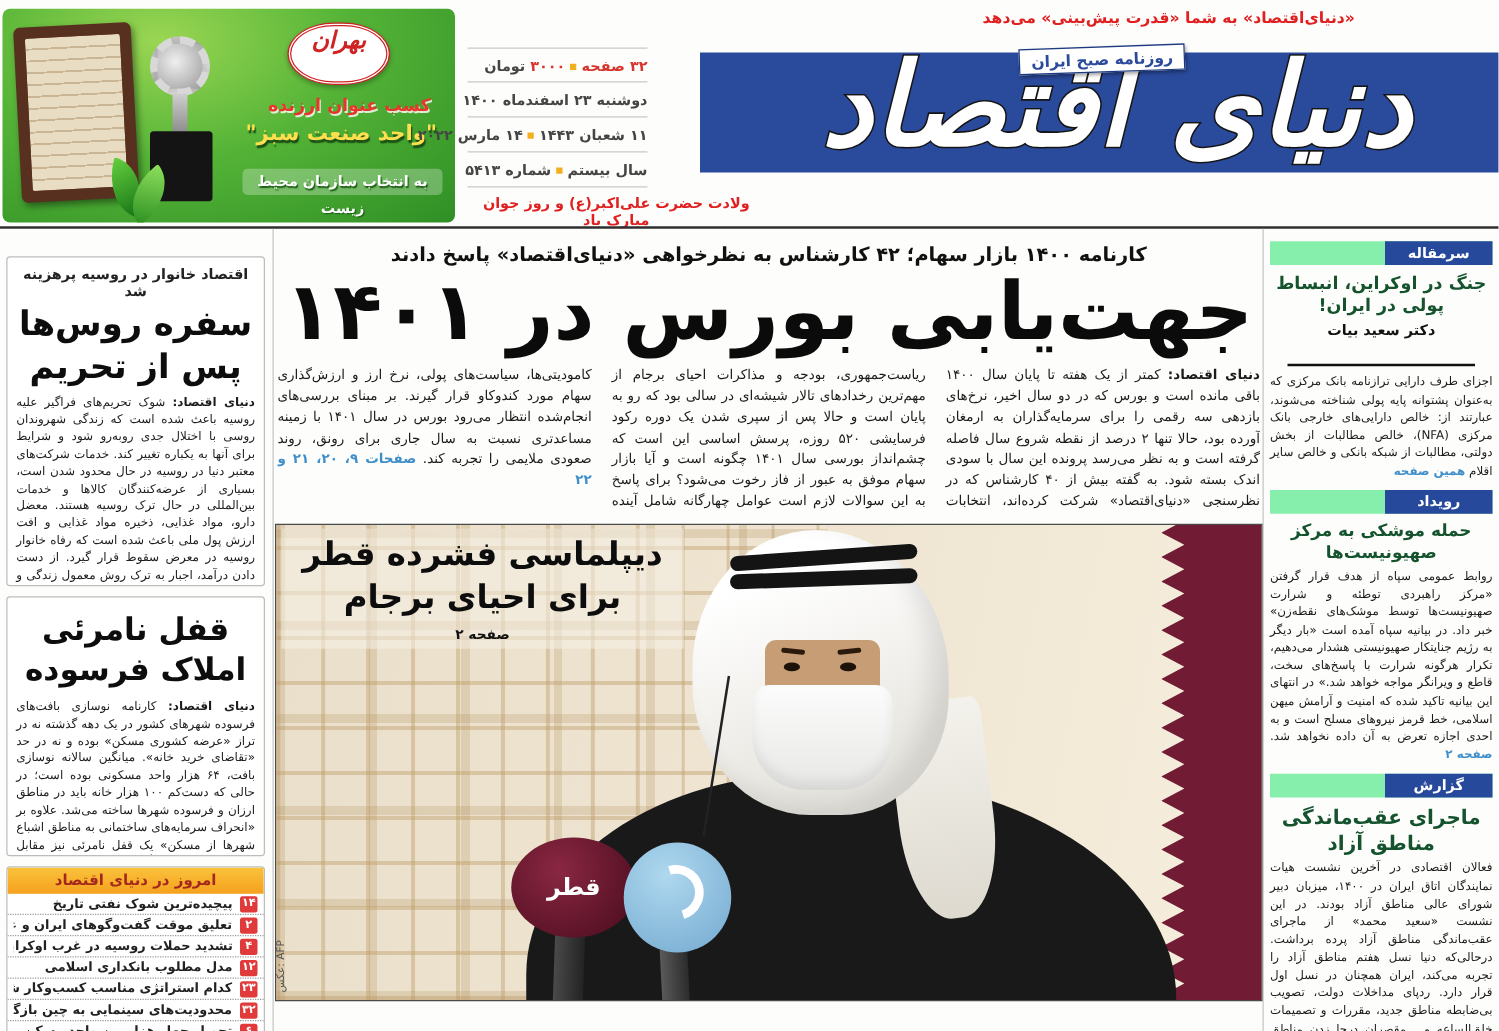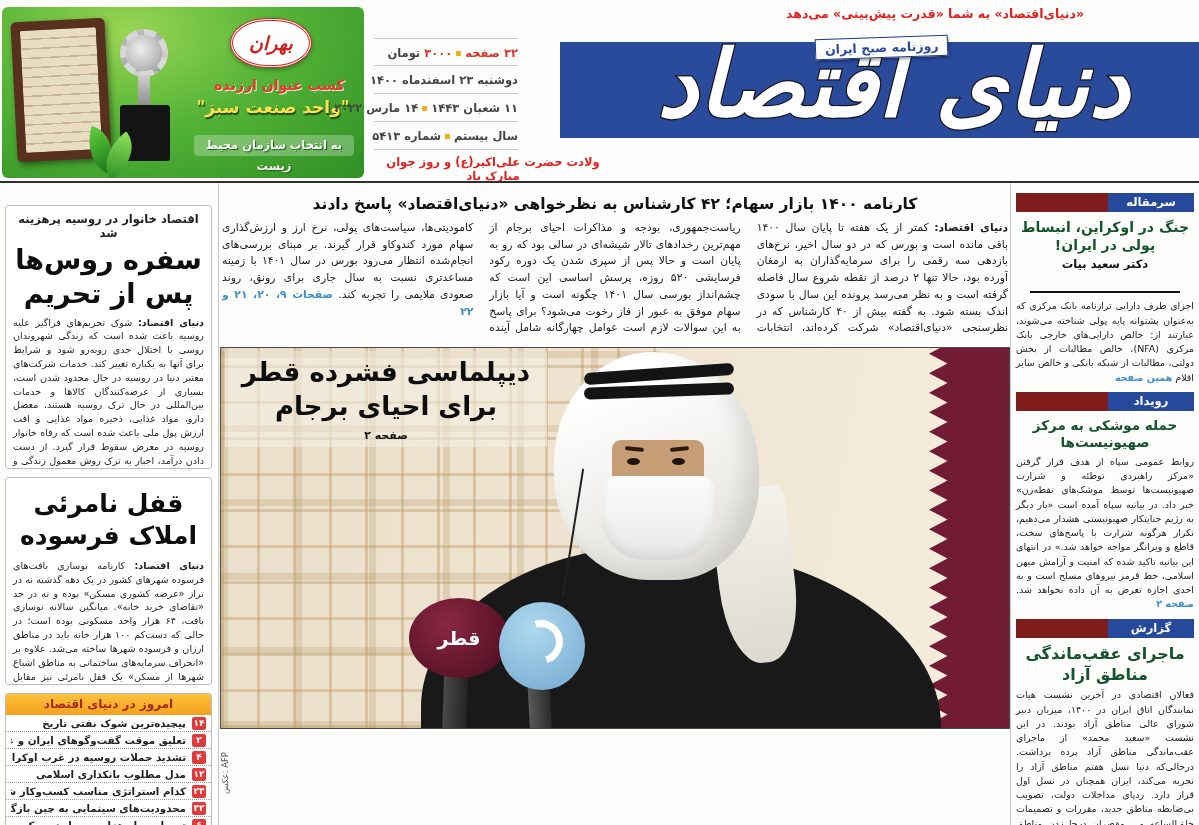--- a/index.html
+++ b/index.html
@@ -19,21 +19,21 @@
   .trophy-ring { position:absolute; left:6px; top:0; width:48px; height:48px; border:6px dashed #d8d8d8;
             border-radius:50%; background:radial-gradient(circle at 40% 40%, #efefef, #9a9a9a); }
   .trophy-stem { position:absolute; left:24px; top:46px; width:12px; height:32px;
             background:linear-gradient(#cfcfcf,#8a8a8a); }
   .trophy-base { position:absolute; left:6px; top:76px; width:50px; height:56px; background:#141414; border-radius:3px; }
   .leaf { position:absolute; width:30px; height:42px; background:linear-gradient(140deg,#63cf3e,#167216);
           border-radius:4% 100% 4% 100%; }
   .leaf1 { left:84px; top:122px; transform:rotate(14deg); }
   .leaf2 { left:102px; top:128px; transform:rotate(52deg); background:linear-gradient(140deg,#8fe05c,#2c8f22); }
   .brandoval { position:absolute; left:228px; top:11px; width:82px; height:50px; background:#fff;
-          border:3px double #cf2323; border-radius:50% / 55%; display:flex; align-items:center; justify-content:center;
+          border:3px double #cf2323; border-radius:50% / 55%; display:flex; justify-content:center;
           box-shadow:0 2px 4px rgba(0,0,0,.3); }
   .brandoval span { color:#cf2323; font-weight:bold; font-size:19px; font-style:italic; }
   .ad-line1 { position:absolute; left:200px; top:70px; width:155px; text-align:center; color:#e8372a;
           font-weight:bold; font-size:14px; text-shadow:1px 1px 0 #ffffffcc; direction:rtl; }
   .ad-line2 { position:absolute; left:185px; top:90px; width:172px; text-align:center; color:#ffdf4e;
           font-weight:bold; font-size:17px; text-shadow:1px 2px 1px #1c4d14; direction:rtl; }
   .ad-line3 { position:absolute; left:192px; top:128px; width:160px; height:21px; background:rgba(255,255,255,.28);
           border-radius:4px; text-align:center; line-height:21px; color:#ffffff; font-weight:bold; font-size:11.5px;
           text-shadow:1px 1px 1px #1c5a14; direction:rtl; }
 
@@ -78,21 +78,21 @@
   .t-item { display:flex; direction:rtl; align-items:center; gap:6px; padding:1.5px 5px;
           border-bottom:1px dotted #9c9c9c; }
   .t-item:last-child { border-bottom:none; }
   .t-num { flex:none; width:14px; height:13px; background:#e03a3a; color:#fff; font-size:9px; font-weight:bold;
           border-radius:2px; display:flex; align-items:center; justify-content:center; }
   .t-text { font-size:10.3px; font-weight:bold; color:#222; white-space:nowrap; overflow:hidden; }
 
   
   .rightcol { position:absolute; right:0; top:183px; width:188px; bottom:0; direction:rtl; padding:10px 5px 0 5px; }
   .sec { margin-bottom:7px; }
-  .sec-head { display:flex; height:19px; background:#7f1d1d; }
+  .sec-head { display:flex; height:19px; background:#86efac; }
   .sec-badge { background:#26499c; color:#fff; width:86px; text-align:center; font-size:11.5px; font-weight:bold;
           line-height:19px; }
   .sec-title { text-align:center; font-weight:bold; color:#14532d; margin:6px 0 3px; line-height:1.3; }
   .t-s0 { font-size:14px; } .t-s1 { font-size:13.5px; } .t-s2 { font-size:16px; }
   .sec-author { font-size:11.5px; font-weight:bold; text-align:center; color:#111; padding-bottom:20px;
           border-bottom:2.5px solid #111; width:150px; margin:2px auto 6px; }
   .sec-body { font-size:9.5px; line-height:1.5; text-align:justify; color:#1c1c1c; }
 
   
   .main { position:absolute; left:220px; top:183px; width:790px; height:642px; }
@@ -250,20 +250,21 @@
       </div>
       <div class="t-item">
         <span class="t-num">۶</span>
         <span class="t-text">تحویل چهل هزارمین واحد مسکن برکت</span>
       </div>
     </div>
   </aside>
 
   <main class="main">
     <div class="kicker">کارنامه ۱۴۰۰ بازار سهام؛ ۴۲ کارشناس به نظرخواهی «دنیای‌اقتصاد» پاسخ دادند</div>
+    <div class="headline">جهت‌یابی بورس در ۱۴۰۱</div>
     <div class="lead">
       <span class="boldsrc">دنیای اقتصاد:</span>
       <span>کمتر از یک هفته تا پایان سال ۱۴۰۰ باقی مانده است و بورس که در دو سال اخیر، نرخ‌های بازدهی سه رقمی را برای سرمایه‌گذاران به ارمغان آورده بود، حالا تنها ۲ درصد از نقطه شروع سال فاصله گرفته است و به نظر می‌رسد پرونده این سال با سودی اندک بسته شود. به گفته بیش از ۴۰ کارشناس که در نظرسنجی «دنیای‌اقتصاد» شرکت کرده‌اند، انتخابات ریاست‌جمهوری، بودجه و مذاکرات احیای برجام از مهم‌ترین رخدادهای تالار شیشه‌ای در سالی بود که رو به پایان است و حالا پس از سپری شدن یک دوره رکود فرسایشی ۵۲۰ روزه، پرسش اساسی این است که چشم‌انداز بورسی سال ۱۴۰۱ چگونه است و آیا بازار سهام موفق به عبور از فاز رخوت می‌شود؟ برای پاسخ به این سوالات لازم است عوامل چهارگانه شامل آینده کامودیتی‌ها، سیاست‌های پولی، نرخ ارز و ارزش‌گذاری سهام مورد کندوکاو قرار گیرند. بر مبنای بررسی‌های انجام‌شده انتظار می‌رود بورس در سال ۱۴۰۱ با زمینه مساعدتری نسبت به سال جاری برای رونق، روند صعودی ملایمی را تجربه کند.</span>
       <span class="pageref">صفحات ۹، ۲۰، ۲۱ و ۲۲</span>
     </div>
 
     <div class="photo">
       <div class="lattice"></div>
       <div class="flag"></div>
       <div class="man">

